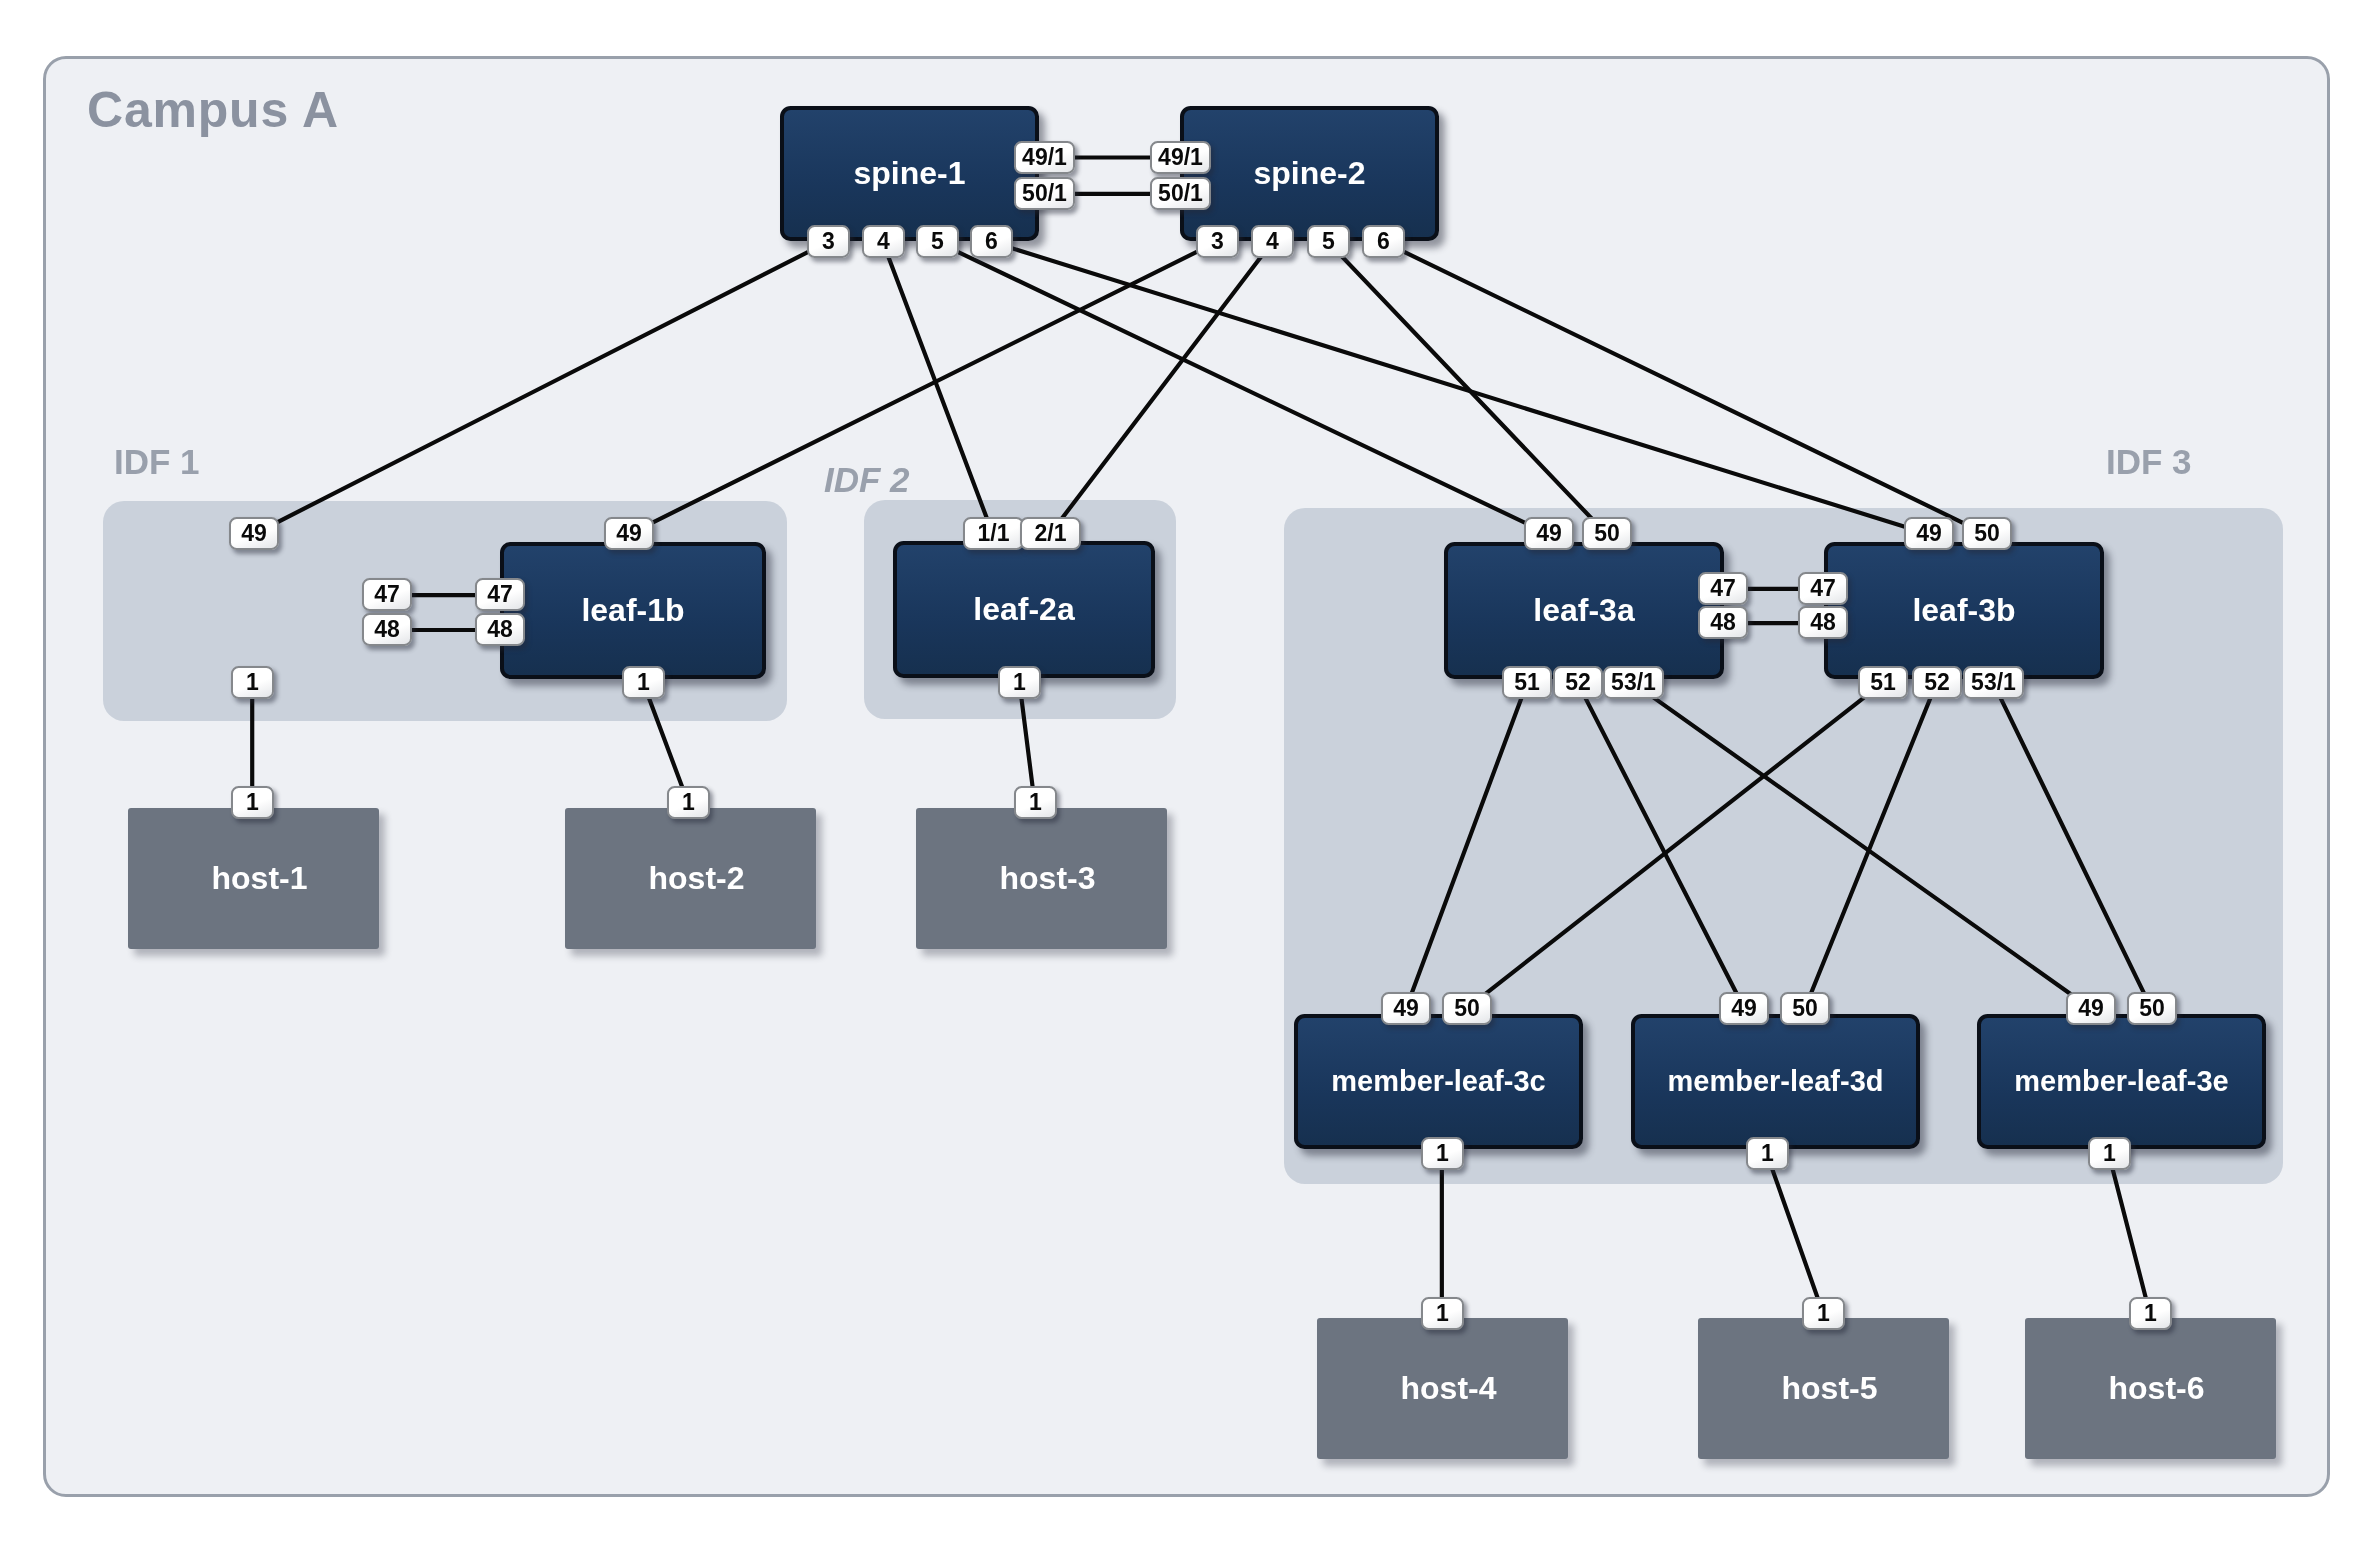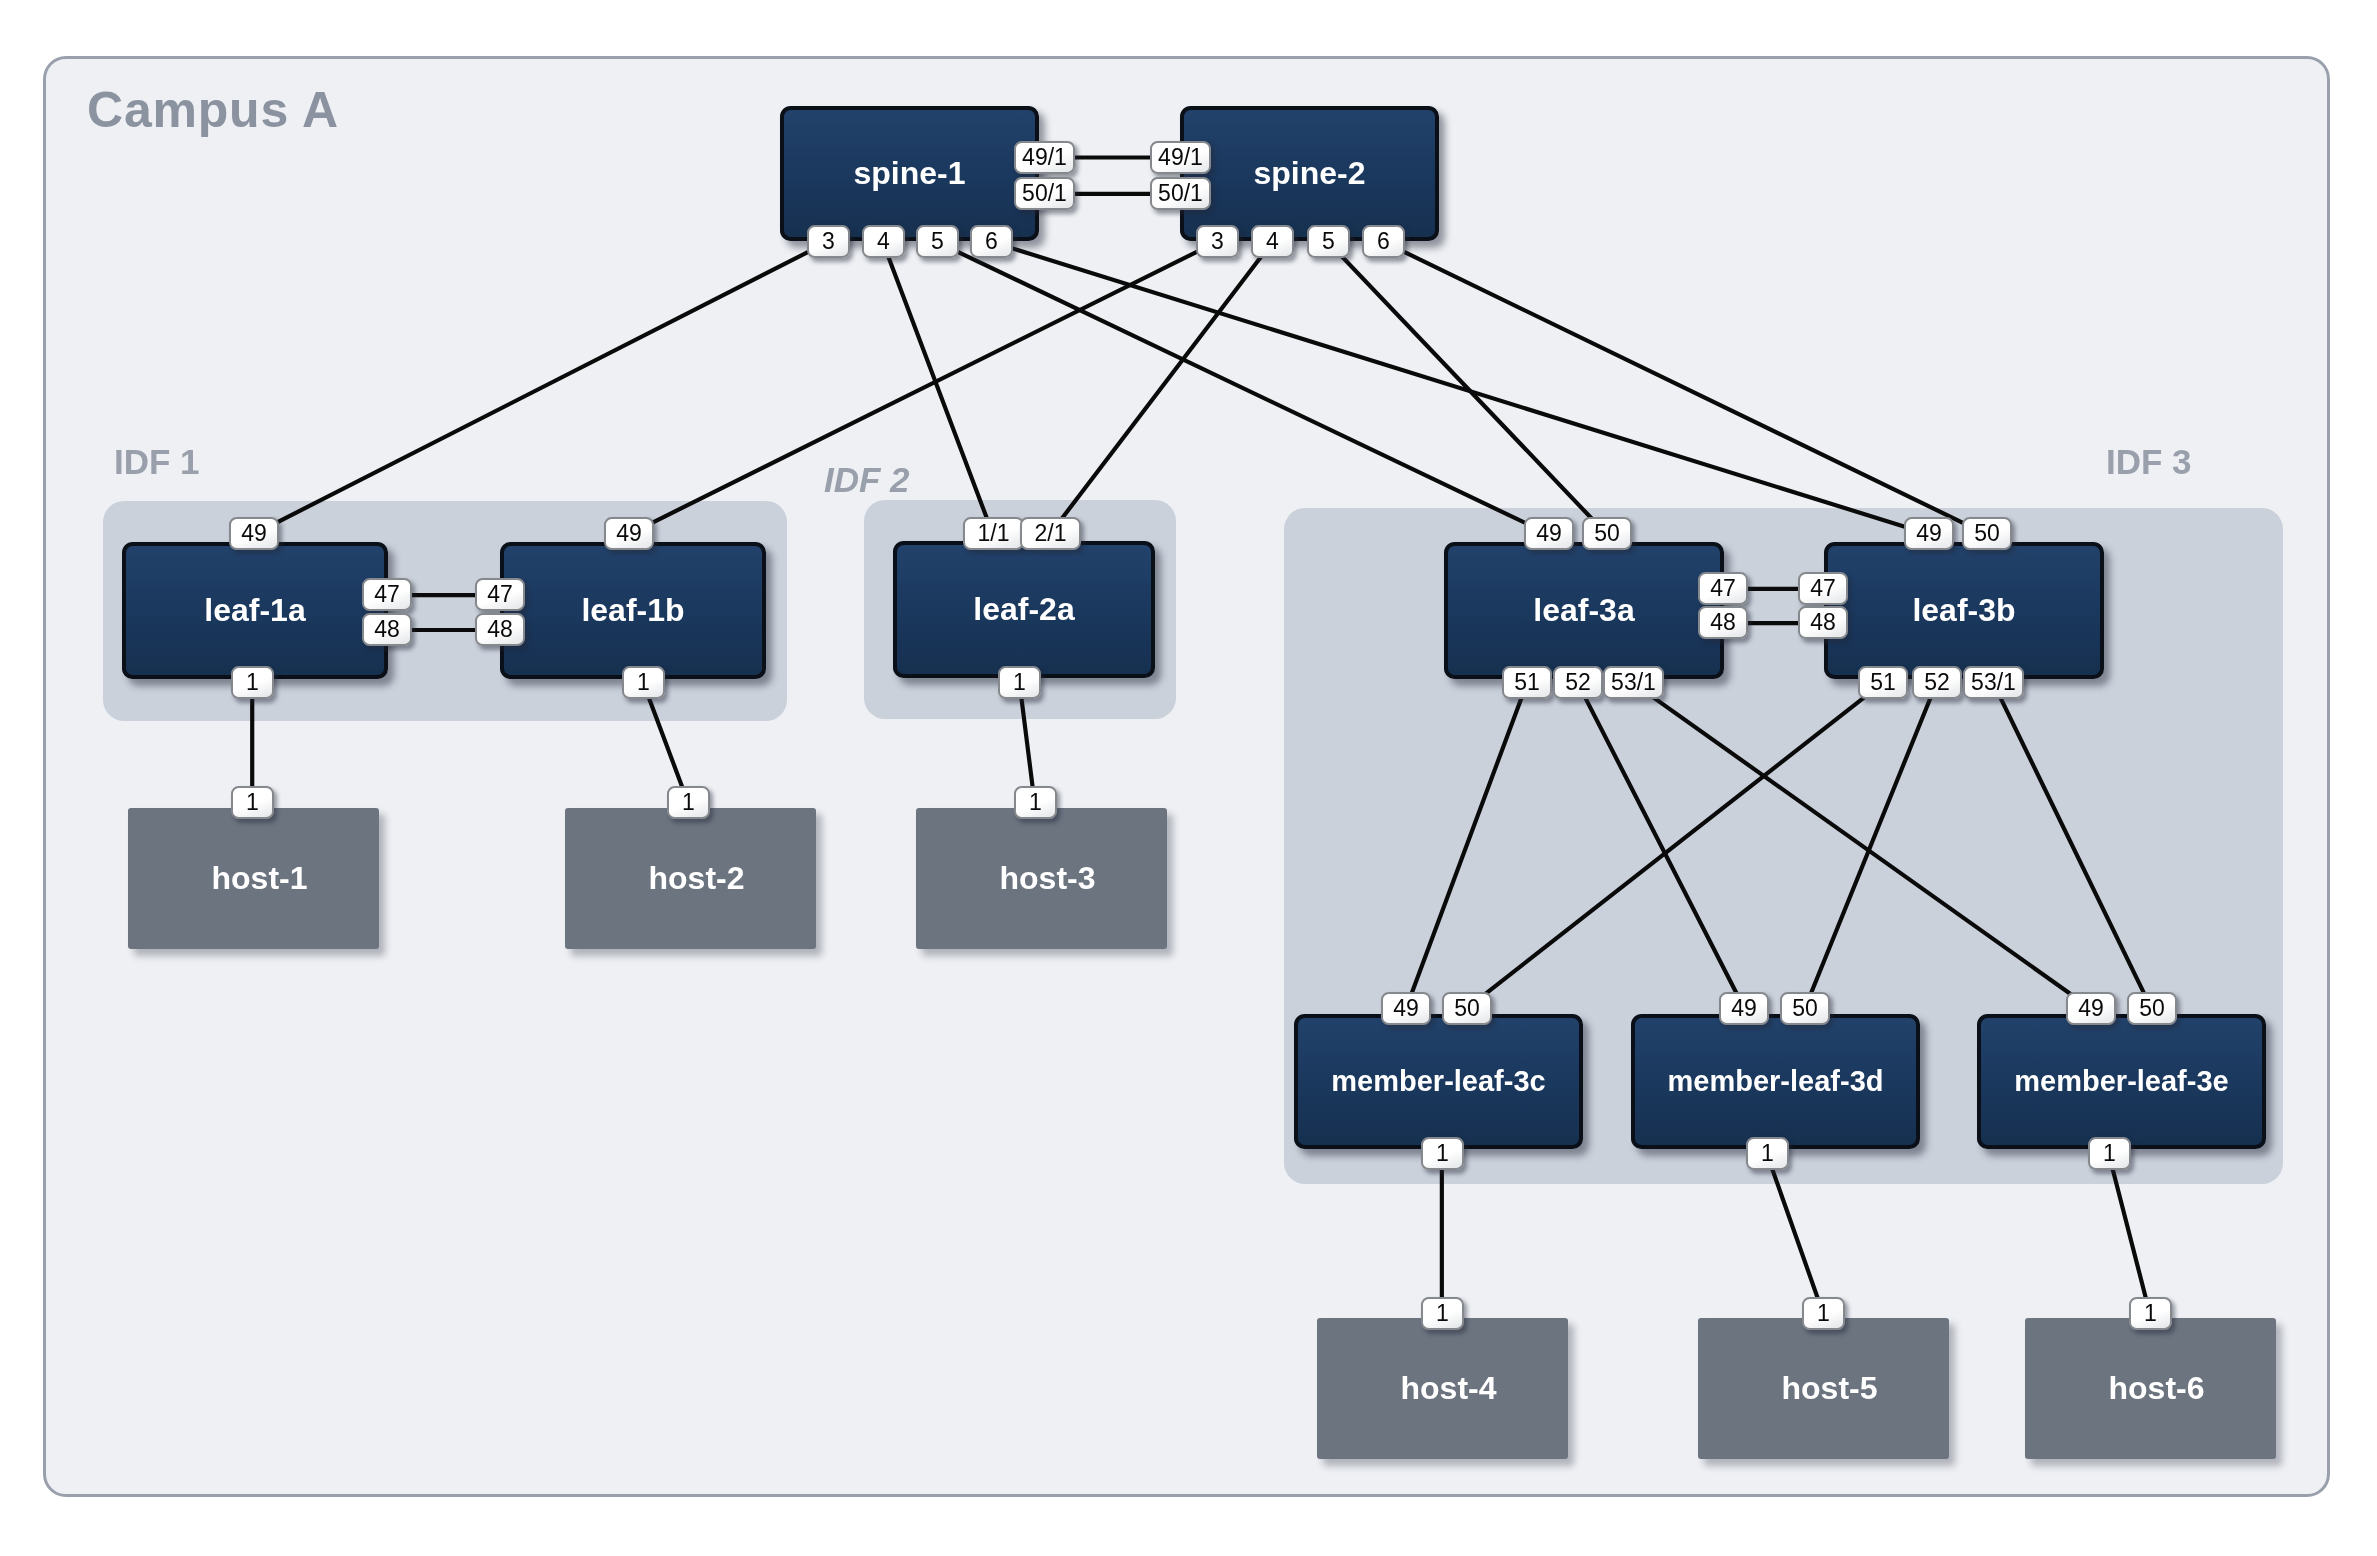--- a/index.html
+++ b/index.html
@@ -30,21 +30,21 @@
     box-shadow:6px 6.8px 7.6px rgba(35,40,55,0.45);
   }
   .node.member { font-size:29px; }
   .node.host {
     background:#6c7480; border-radius:3px; font-size:32px;
     box-shadow:6px 6.8px 7.6px rgba(35,40,55,0.30);
     padding-left:12px;
   }
   .chip {
     position:absolute; background:linear-gradient(160deg,#ffffff 55%,#e3e5e8 100%);
-    border:2.3px solid #85888c; border-radius:7.6px; color:#0a0a0a; font-weight:normal;
+    border:2.3px solid #85888c; border-radius:7.6px; color:#0a0a0a; font-weight:bold;
     font-size:23px; display:flex; align-items:center; justify-content:center;
     box-sizing:border-box; box-shadow:3px 3.8px 4.6px rgba(35,40,55,0.45); white-space:nowrap;
   }
 </style>
 </head>
 <body>
 
 <div class="canvas">
   <div class="campus"></div>
   <div class="campus-title">Campus A</div>
@@ -81,23 +81,20 @@
       <line x1="1342" y1="898" x2="1362" y2="1057"></line>
       <line x1="1898" y1="1519" x2="1898" y2="1729"></line>
       <line x1="2326" y1="1519" x2="2400" y2="1729"></line>
       <line x1="2776" y1="1519" x2="2830" y2="1729"></line>
     </svg>
     <div class="node switch" style="left: 780px; top: 106px; width: 259px; height: 135px;">
       <span>spine-1</span>
     </div>
     <div class="node switch" style="left: 1180px; top: 106px; width: 259px; height: 135px;">
       <span>spine-2</span>
-    </div>
-    <div class="node switch" style="left: 122px; top: 542px; width: 266px; height: 137px;">
-      <span>leaf-1a</span>
     </div>
     <div class="node switch" style="left: 500px; top: 542px; width: 266px; height: 137px;">
       <span>leaf-1b</span>
     </div>
     <div class="node switch" style="left: 893px; top: 541px; width: 262px; height: 137px;">
       <span>leaf-2a</span>
     </div>
     <div class="node switch" style="left: 1444px; top: 542px; width: 280px; height: 137px;">
       <span>leaf-3a</span>
     </div>

